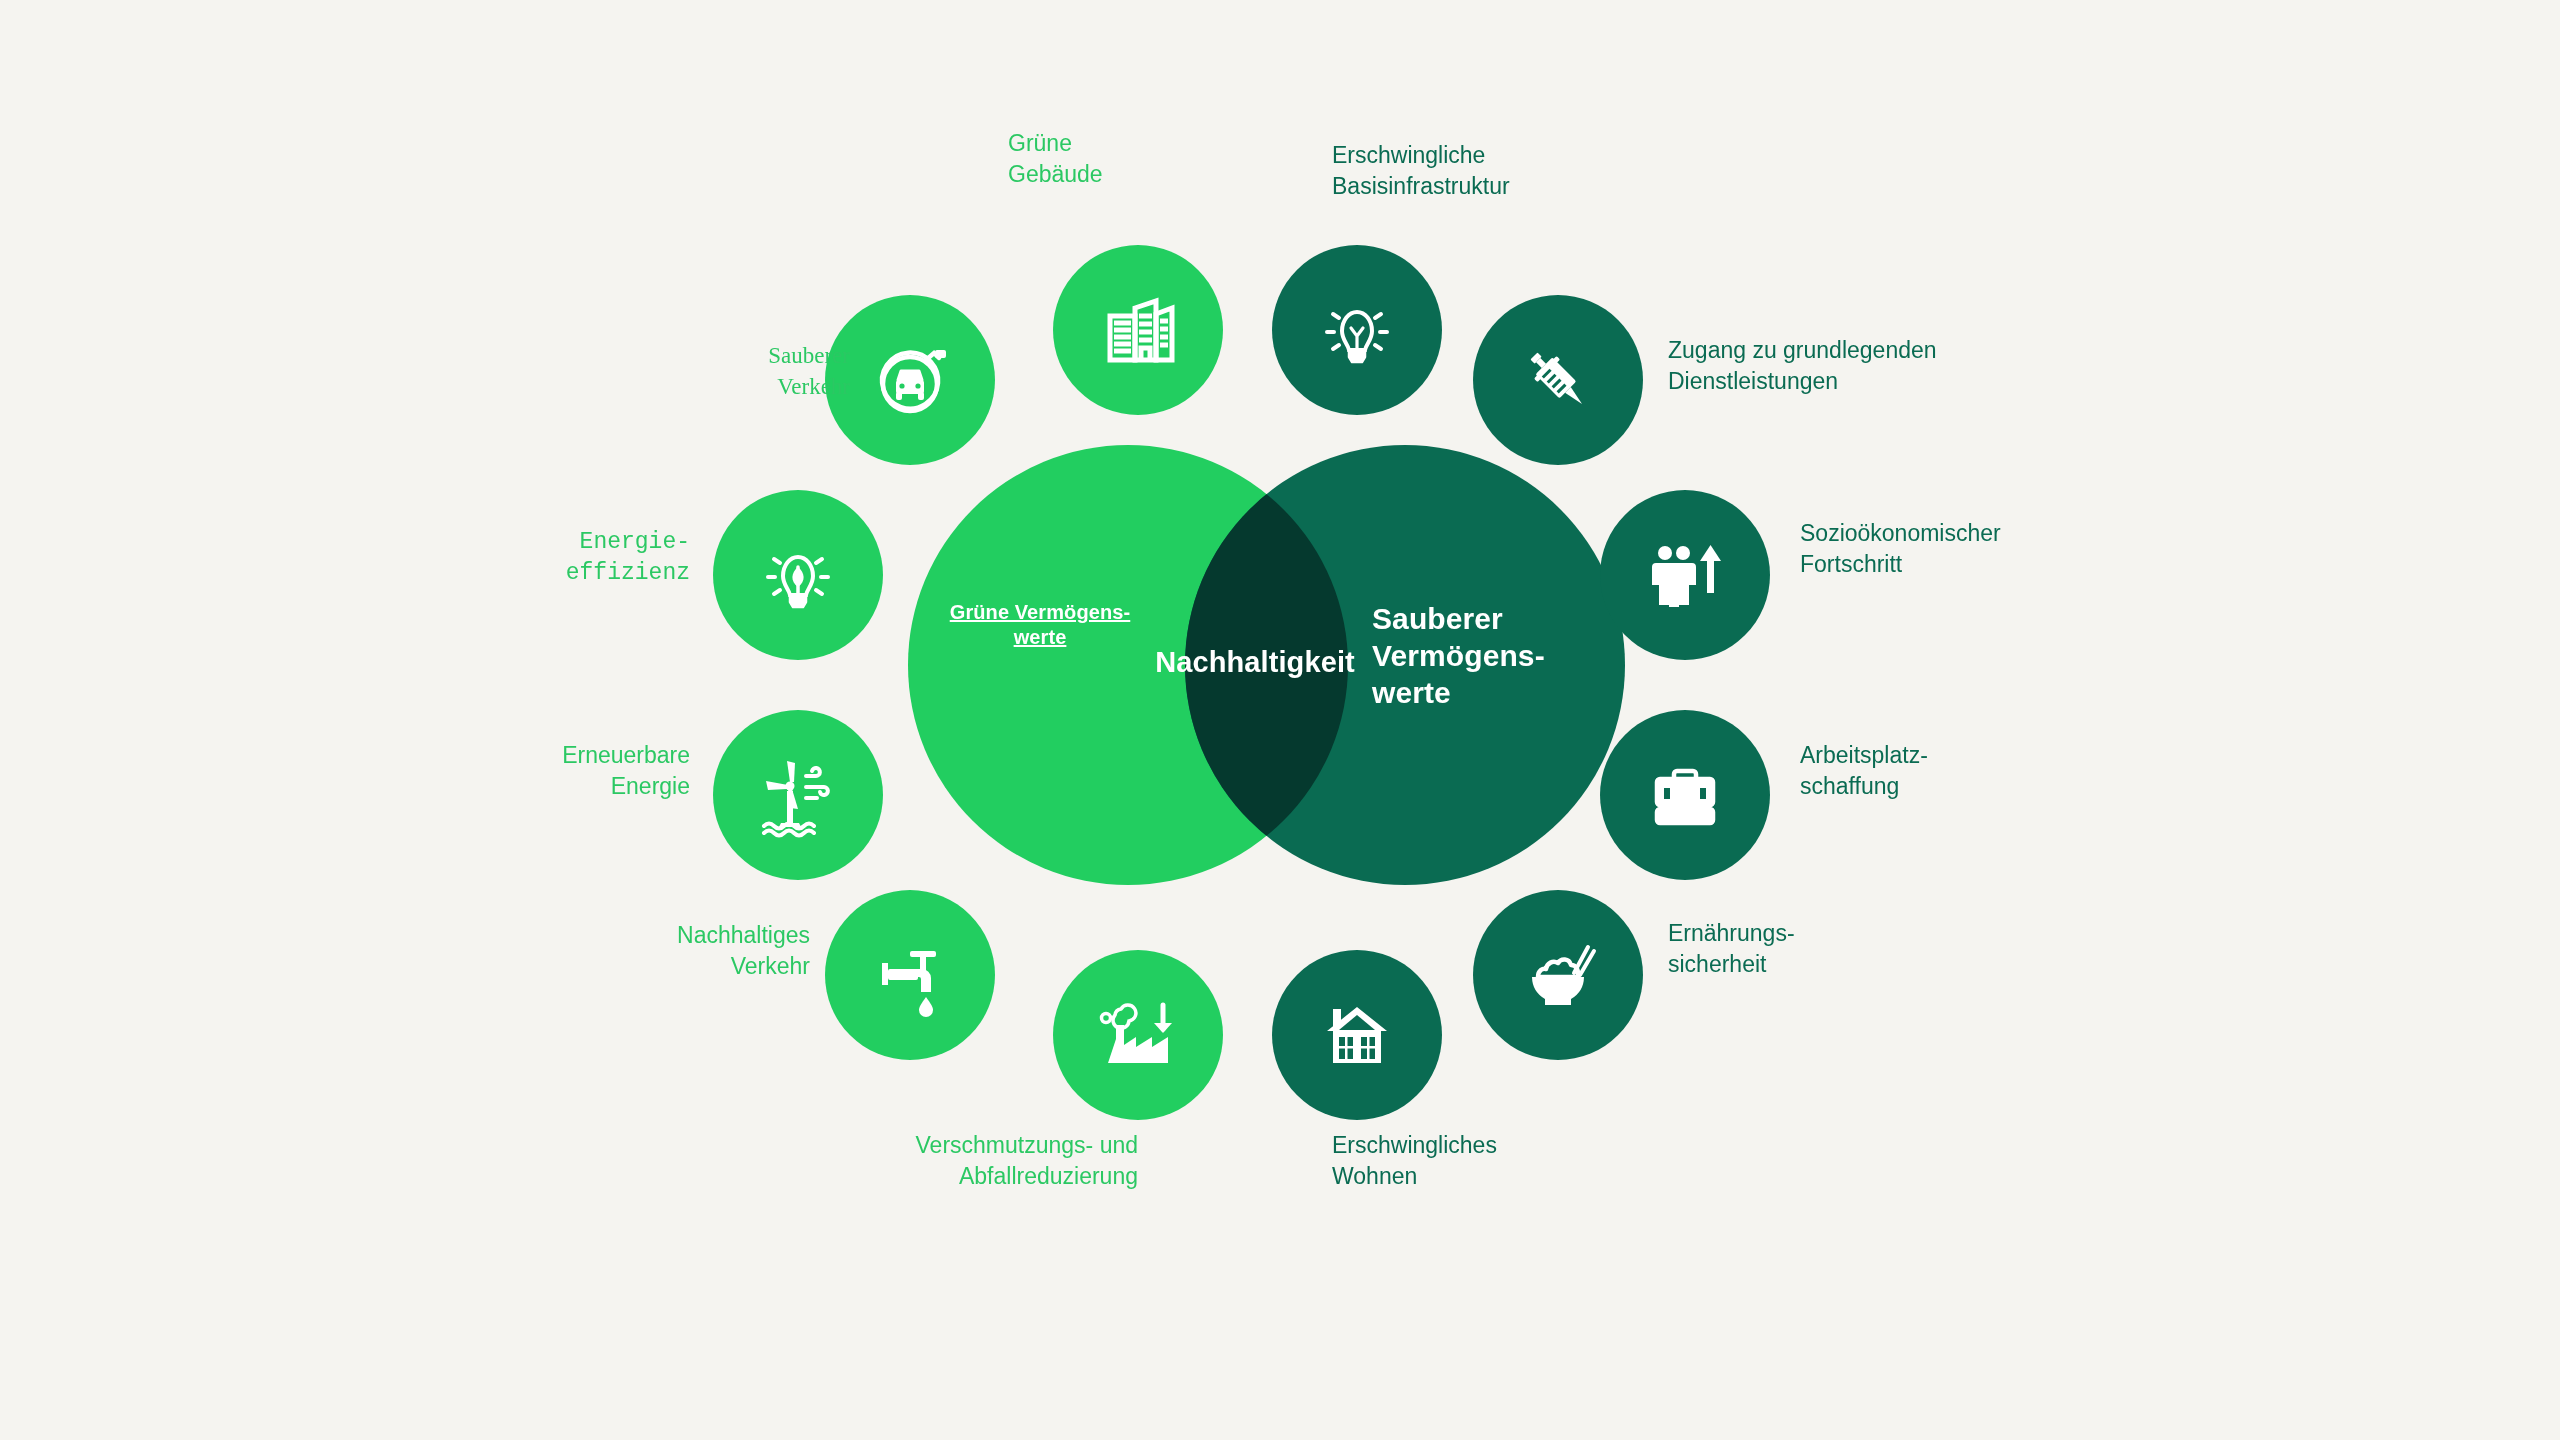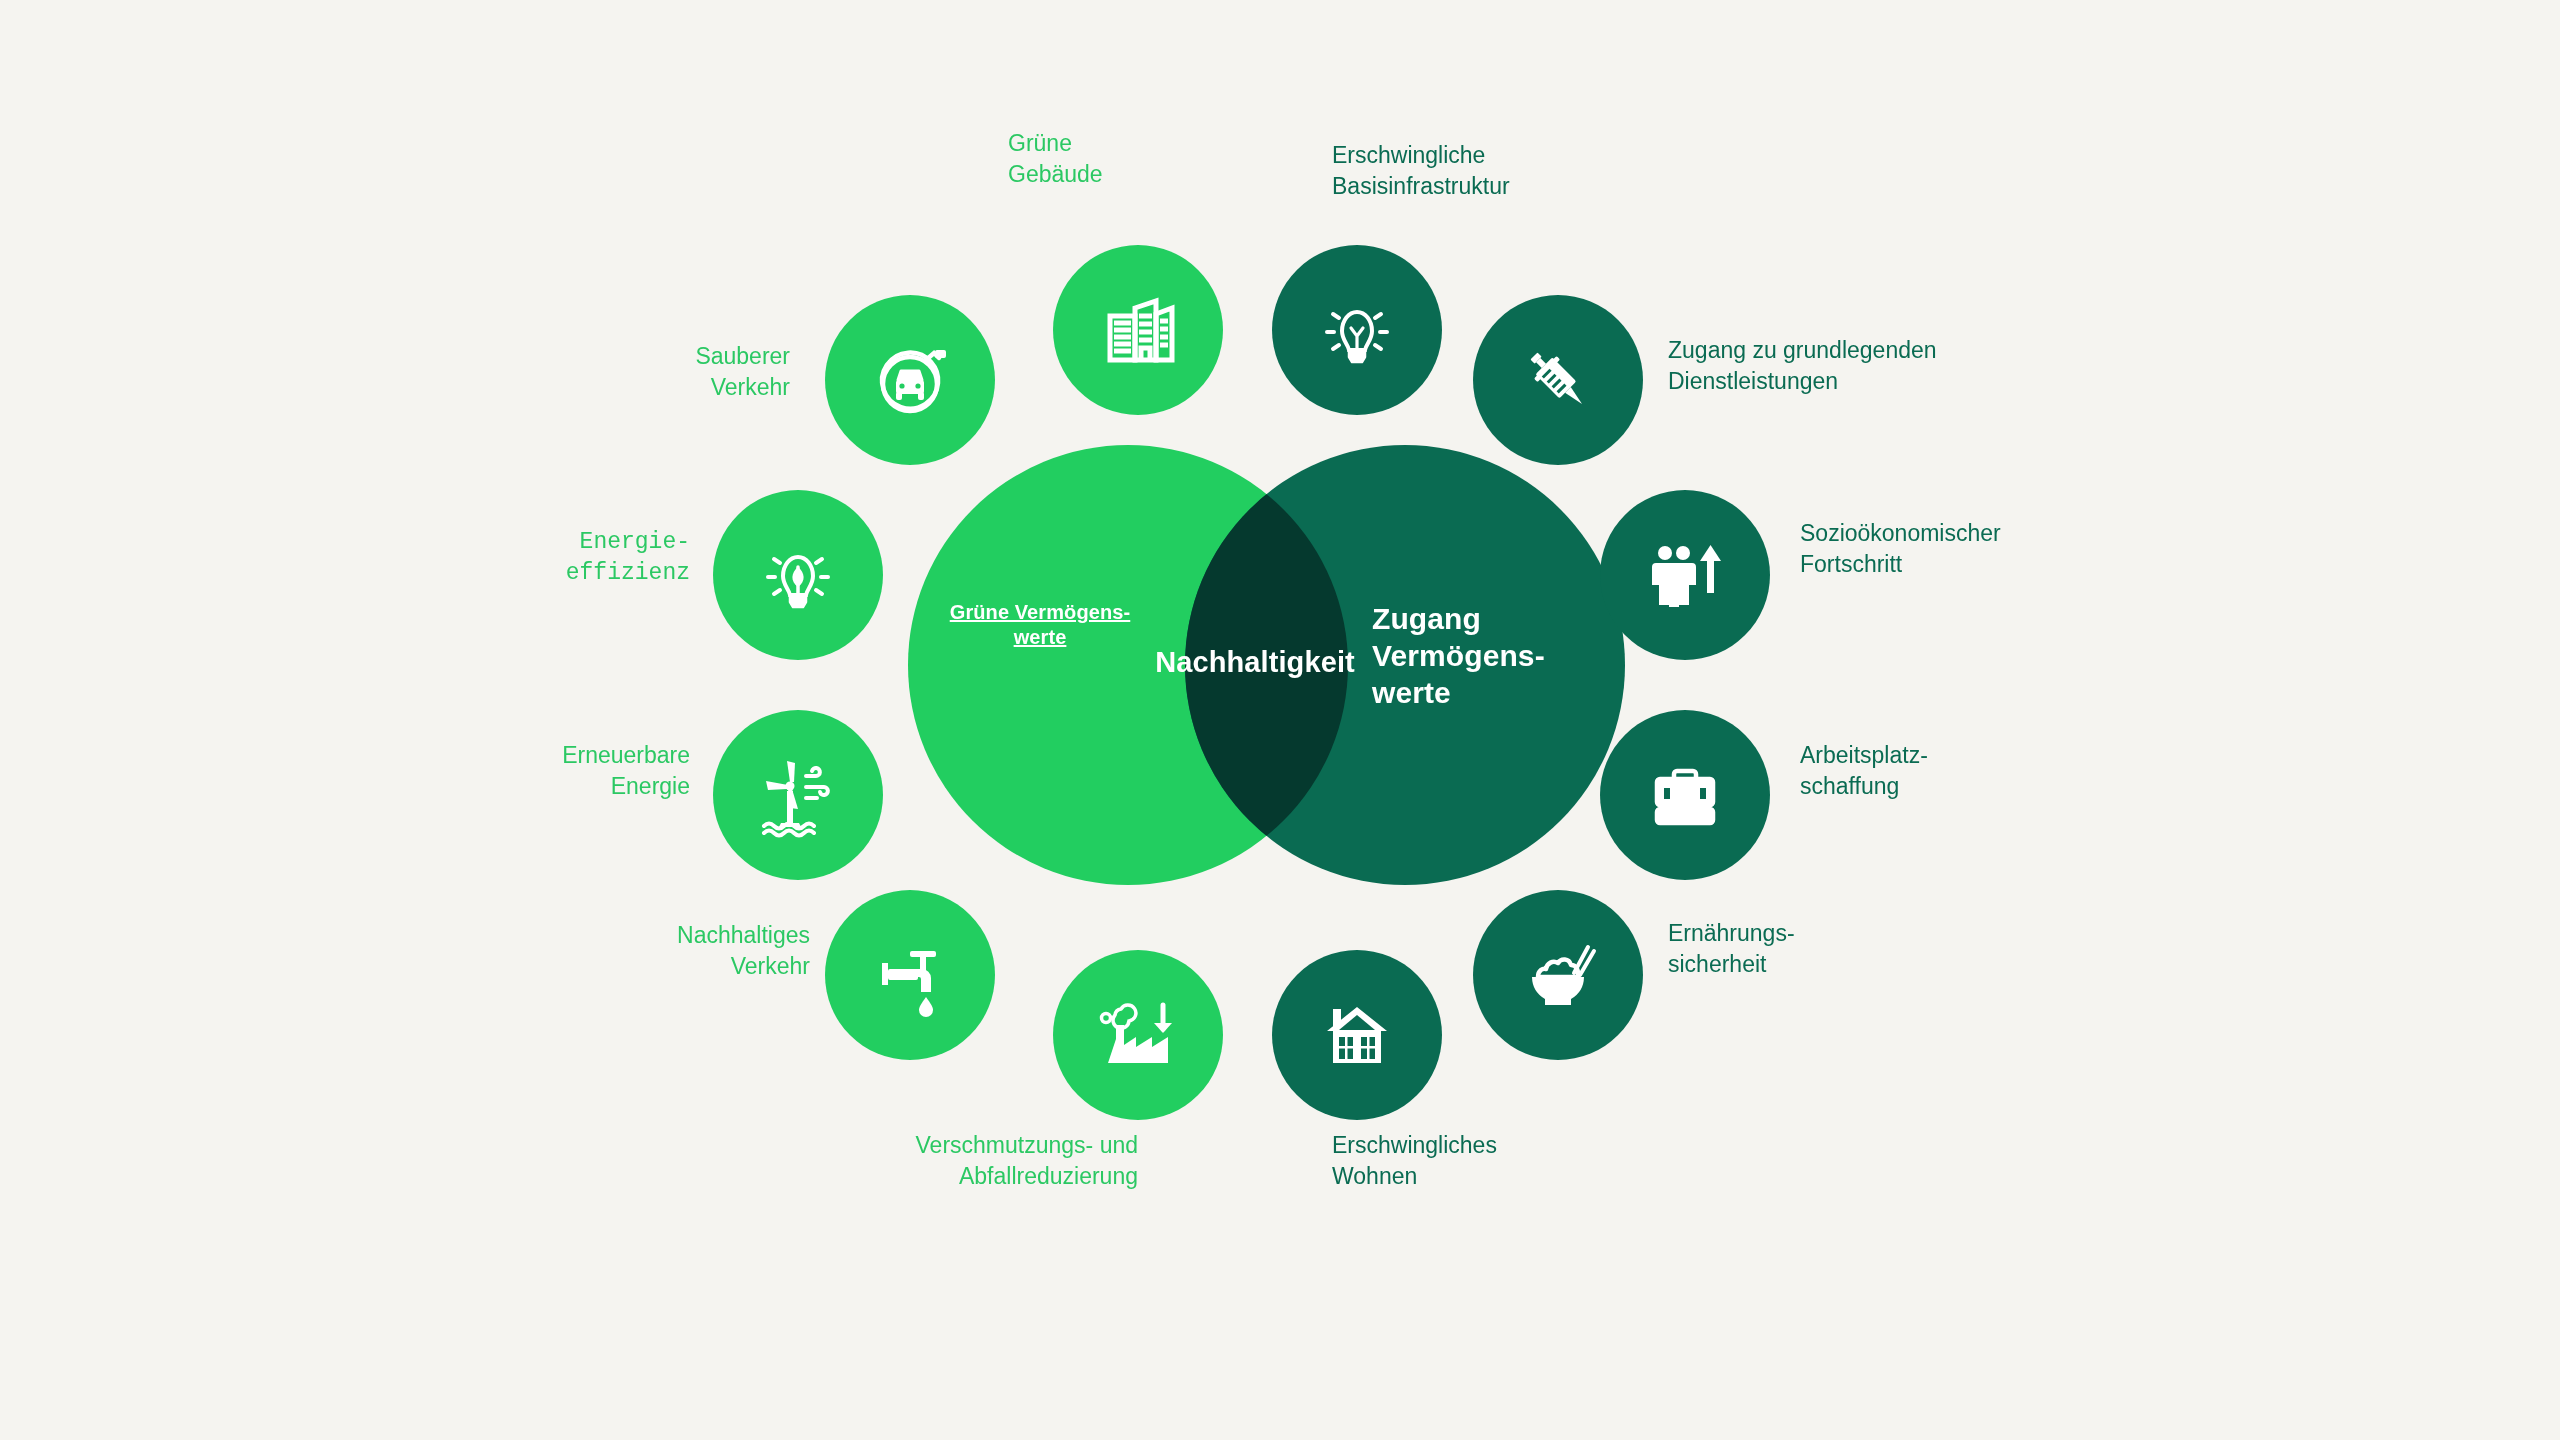--- a/index.html
+++ b/index.html
@@ -115,21 +115,21 @@
 <div id="stage">
 
   <div class="venn-circle" id="venn-green"></div>
   <div class="venn-circle" id="venn-teal"></div>
   <div id="venn-overlap"></div>
 
   <div class="venn-label" id="label-green-assets">Grüne
 Vermögens-
 werte</div>
   <div class="venn-label" id="label-center">Nachhaltigkeit</div>
-  <div class="venn-label" id="label-social-assets">Zugang
+  <div class="venn-label" id="label-social-assets">Sauberer
 Vermögens-
 werte</div>
 
   <div class="node green" style="left:1053px; top:245px;">
     <span>
       <svg width="84" height="84" viewBox="0 0 84 84" fill="none" stroke="#FFFFFF" stroke-width="5">
         <rect x="14" y="28" width="25" height="44"></rect>
         <path d="M39 20 L60 13 L60 72 L39 72 Z"></path>
         <path d="M60 26 L76 20 L76 72 L60 72 Z"></path>
         <line x1="18" y1="35" x2="35" y2="35"></line>
@@ -161,21 +161,21 @@
         <rect x="67" y="12" width="11" height="8" rx="2" fill="#FFFFFF" stroke="none"></rect>
         <path d="M30 42 L33 33 L51 33 L54 42 Z" fill="#FFFFFF" stroke="#FFFFFF" stroke-width="3" stroke-linejoin="round"></path>
         <rect x="28" y="42" width="28" height="14" rx="3" fill="#FFFFFF" stroke="none"></rect>
         <rect x="28" y="54" width="6" height="8" rx="2" fill="#FFFFFF" stroke="none"></rect>
         <rect x="50" y="54" width="6" height="8" rx="2" fill="#FFFFFF" stroke="none"></rect>
         <circle cx="34" cy="48" r="2.6" fill="#22CE60" stroke="none"></circle>
         <circle cx="50" cy="48" r="2.6" fill="#22CE60" stroke="none"></circle>
       </svg>
     </span>
   </div>
-  <div class="node-label green right-align" style="left:570px; top:341px; width:220px;">Sauberer
+  <div class="node-label green right-align" style="left:630px; top:341px; width:220px;font-family:Liberation Serif, serif;">Sauberer
 Verkehr</div>
 
   <div class="node green" style="left:713px; top:490px;">
     <span>
       <svg width="84" height="84" viewBox="0 0 84 84" fill="none" stroke="#FFFFFF" stroke-width="4">
         <path d="M27 43 a15 19 0 0 1 30 0 c0 9 -6 13 -7 19 l-16 0 c-1 -6 -7 -10 -7 -19 z"></path>
         <path d="M34 63 l16 0 l0 6 l-3 5 l-10 0 l-3 -5 z" fill="#FFFFFF" stroke="#FFFFFF" stroke-width="2.5" stroke-linejoin="round"></path>
         <path d="M42 61 L42 34" stroke-width="3.5" stroke-linecap="round"></path>
         <path d="M42 34 c7 6 8 14 0 20 c-8 -6 -7 -14 0 -20 z" fill="#FFFFFF" stroke="none"></path>
         <g stroke-linecap="round" stroke-width="4">

